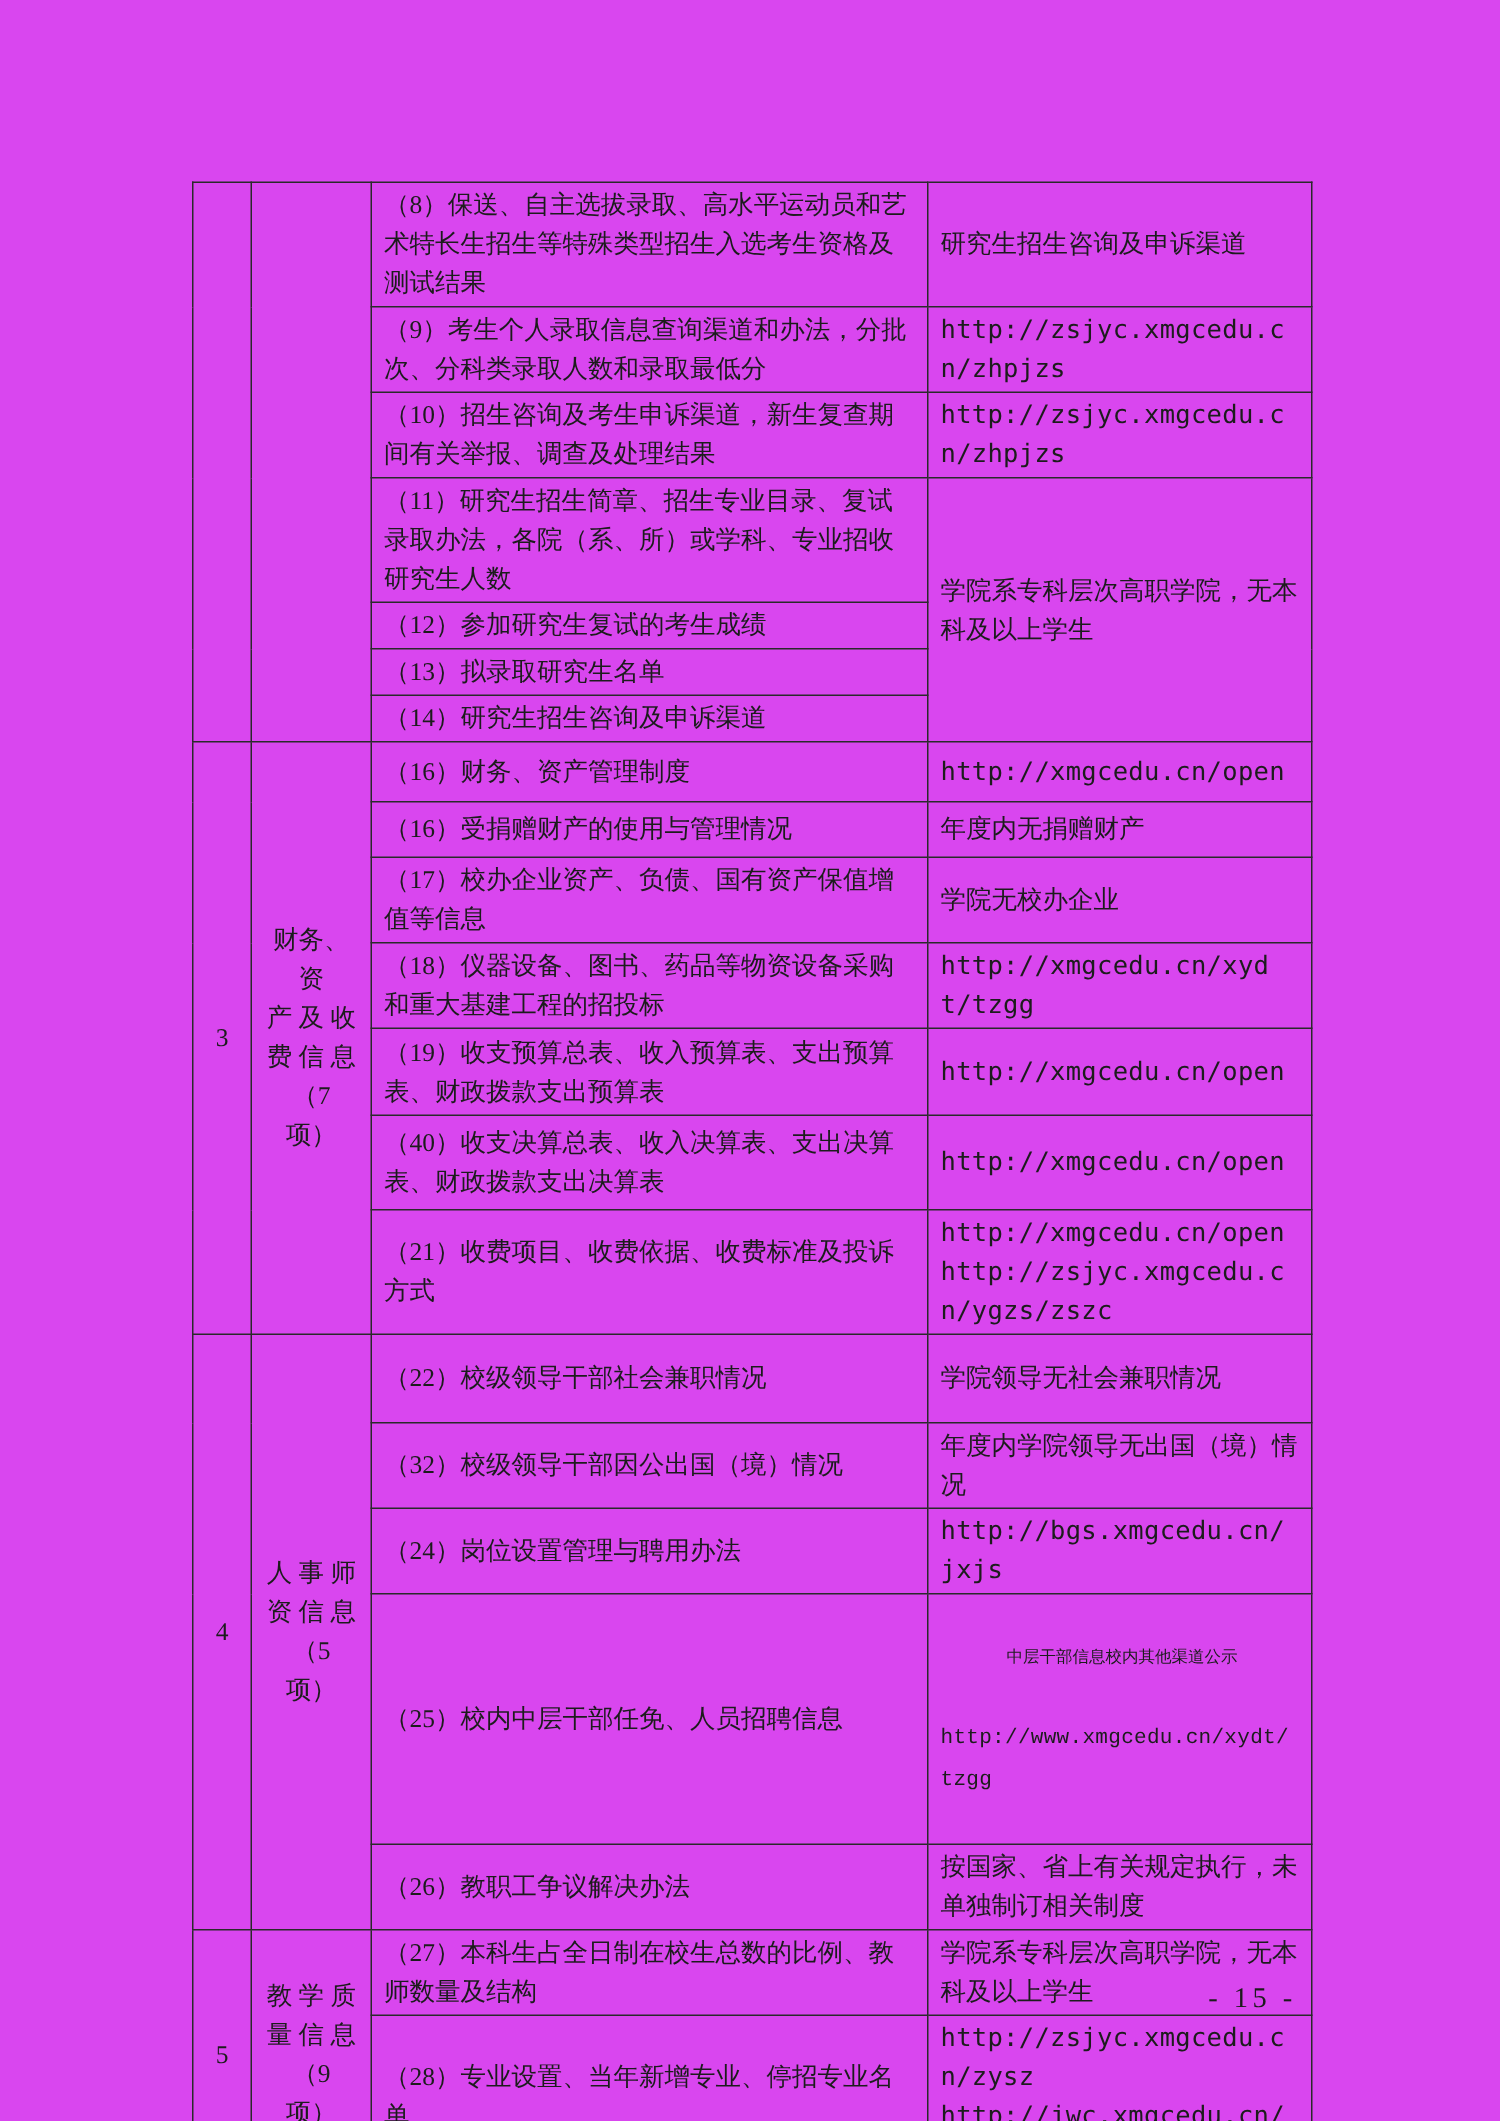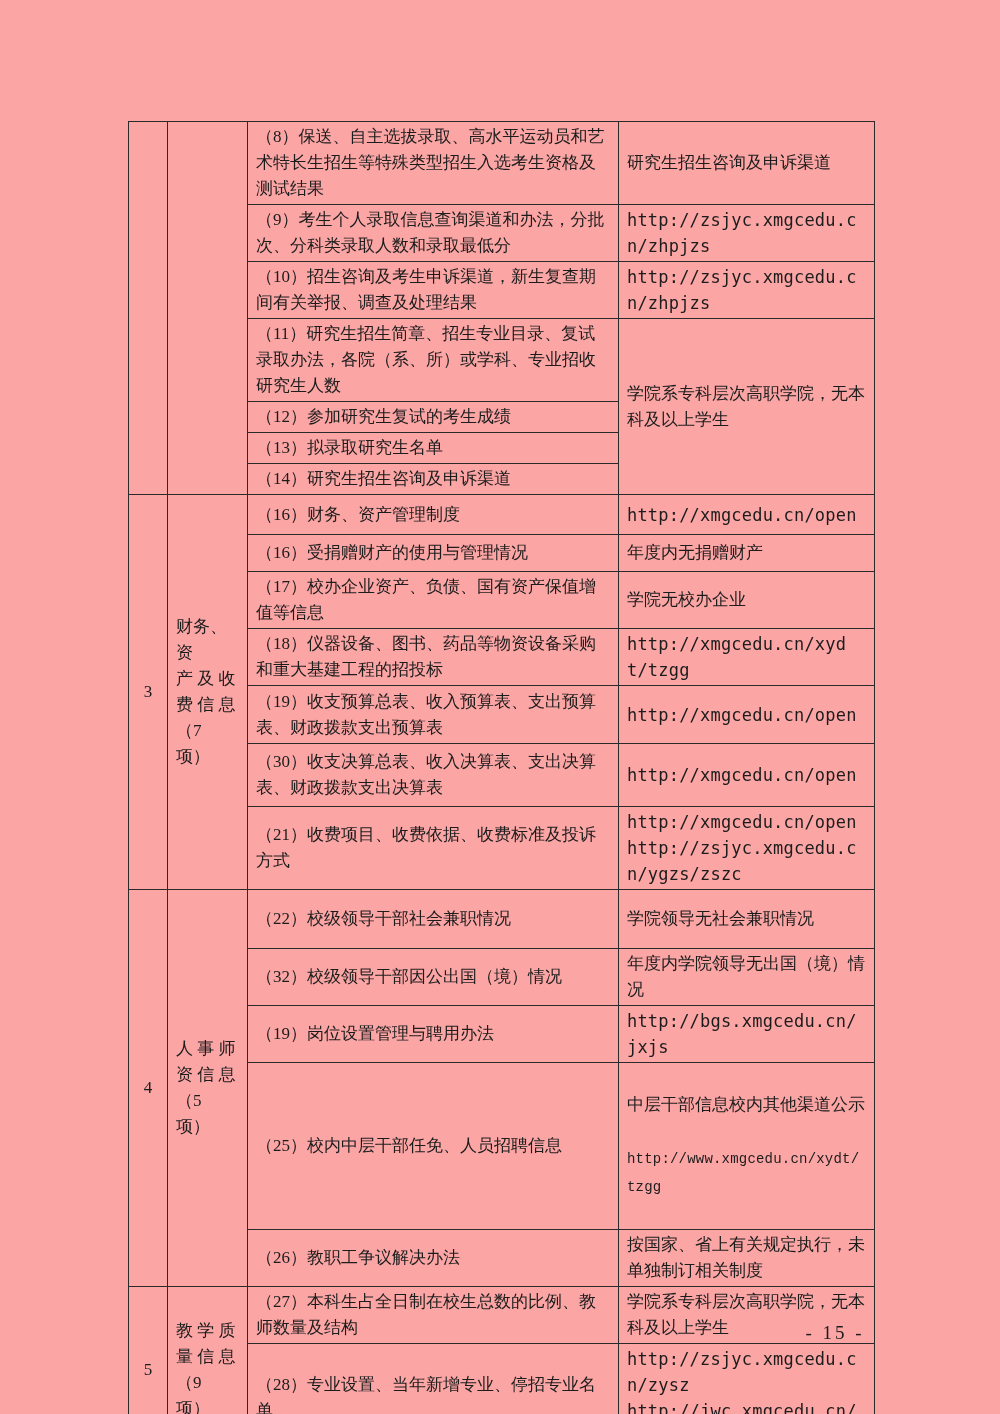--- a/index.html
+++ b/index.html
@@ -1,20 +1,20 @@
 <!DOCTYPE html>
 <html><head>
 <meta charset="utf-8">
 <style>
   html,body { margin:0; padding:0; background:#e8e8e8; }
   .page {
     position:relative;
     width:1000px; height:1414px;
     margin:0 auto;
-    background:#fca5a5;
+    background:#d946ef;
     font-family:"Liberation Serif","DejaVu Serif",serif;
     color:#1c1c1c;
     overflow:hidden;
   }
   table.doc {
     position:absolute;
     left:128px; top:121px;
     width:746px;
     border-collapse:collapse;
     table-layout:fixed;
@@ -22,31 +22,31 @@
   table.doc td {
     border:1.6px solid #2a2a2a;
     vertical-align:middle;
     padding:2px 8px;
     font-size:17px;
     line-height:26px;
     word-break:break-all;
     overflow:hidden;
   }
   td.no-cell   { text-align:center; padding:2px 0; }
-  td.cat-cell  { padding:2px 3px; white-space:pre-line; line-height:30px; }
+  td.cat-cell  { text-align:center; padding:2px 3px; white-space:pre-line; line-height:30px; }
   td.item-cell { }
   td.rm-cell   { white-space:pre-line; line-height:28px; }
   td.url-cell  {
     font-family:"DejaVu Sans Mono","Liberation Mono",monospace;
     font-size:14px;
     line-height:27px;
     white-space:pre-line;
     letter-spacing:0.2px;
   }
-  .rm-note { font-size:17px; line-height:28px; font-family:"Liberation Serif","DejaVu Serif",serif; }
+  .rm-note { font-size:11px; line-height:28px; font-family:"Liberation Serif","DejaVu Serif",serif;margin-left:44px; }
   .rm-url  {
     font-family:Liberation Mono, monospace;
     font-size:14px; line-height:28px; letter-spacing:0.2px;
     word-break:break-all;
   }
   .page-num {
     position:absolute;
     left:775px; top:1322px; width:120px;
     text-align:center;
     font-size:19px;
@@ -113,21 +113,21 @@
       </tr>
       <tr style="height:56px">
         <td class="item-cell">（18）仪器设备、图书、药品等物资设备采购和重大基建工程的招投标</td>
         <td class="url-cell">http://xmgcedu.cn/xydt/tzgg</td>
       </tr>
       <tr style="height:58px">
         <td class="item-cell">（19）收支预算总表、收入预算表、支出预算表、财政拨款支出预算表</td>
         <td class="url-cell">http://xmgcedu.cn/open</td>
       </tr>
       <tr style="height:63px">
-        <td class="item-cell">（30）收支决算总表、收入决算表、支出决算表、财政拨款支出决算表</td>
+        <td class="item-cell">（40）收支决算总表、收入决算表、支出决算表、财政拨款支出决算表</td>
         <td class="url-cell">http://xmgcedu.cn/open</td>
       </tr>
       <tr style="height:78px">
         <td class="item-cell">（21）收费项目、收费依据、收费标准及投诉方式</td>
         <td class="url-cell">http://xmgcedu.cn/open
 http://zsjyc.xmgcedu.cn/ygzs/zszc</td>
       </tr>
 
       <tr style="height:59px">
         <td class="no-cell" rowspan="5">4</td>
@@ -135,21 +135,21 @@
 资 信 息
 （5 项）</td>
         <td class="item-cell">（22）校级领导干部社会兼职情况</td>
         <td class="rm-cell">学院领导无社会兼职情况</td>
       </tr>
       <tr style="height:55px">
         <td class="item-cell">（32）校级领导干部因公出国（境）情况</td>
         <td class="rm-cell">年度内学院领导无出国（境）情况</td>
       </tr>
       <tr style="height:42px">
-        <td class="item-cell">（19）岗位设置管理与聘用办法</td>
+        <td class="item-cell">（24）岗位设置管理与聘用办法</td>
         <td class="url-cell">http://bgs.xmgcedu.cn/jxjs</td>
       </tr>
       <tr style="height:78px">
         <td class="item-cell">（25）校内中层干部任免、人员招聘信息</td>
         <td class="rm-cell">
           <div class="rm-note">中层干部信息校内其他渠道公示</div>
           <div class="rm-url">http://www.xmgcedu.cn/xydt/tzgg</div>
         </td>
       </tr>
       <tr style="height:56px">

